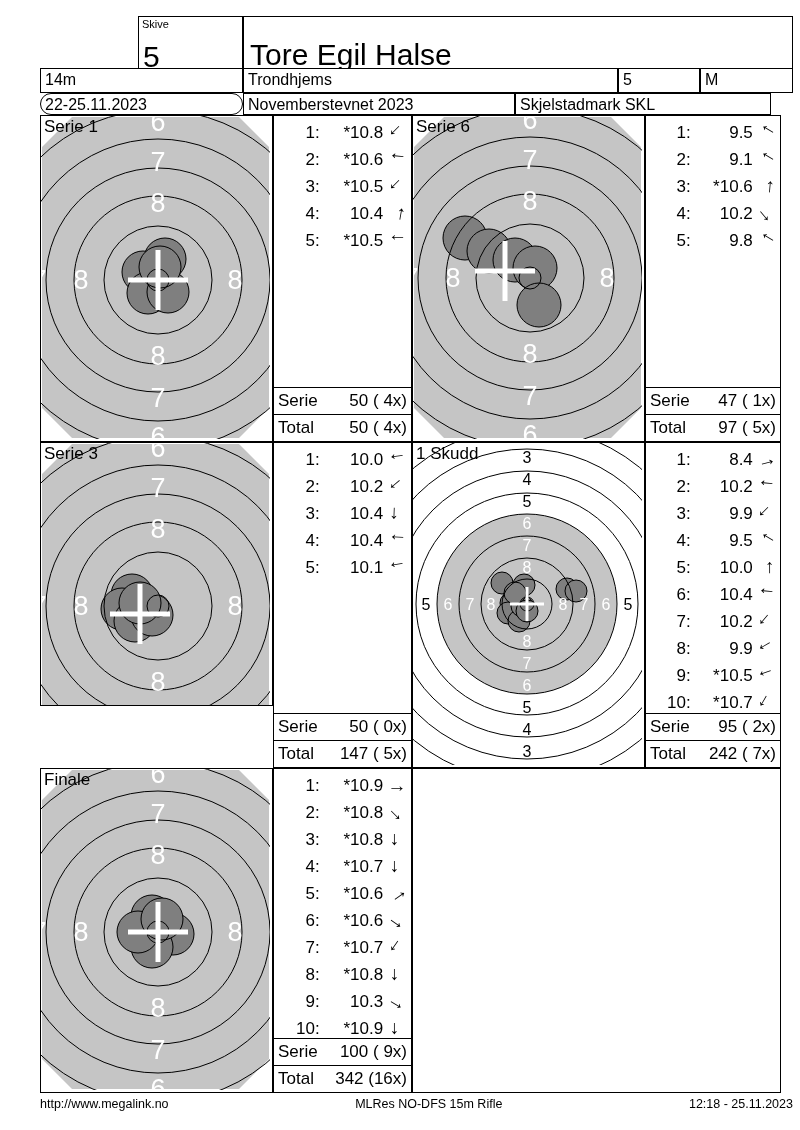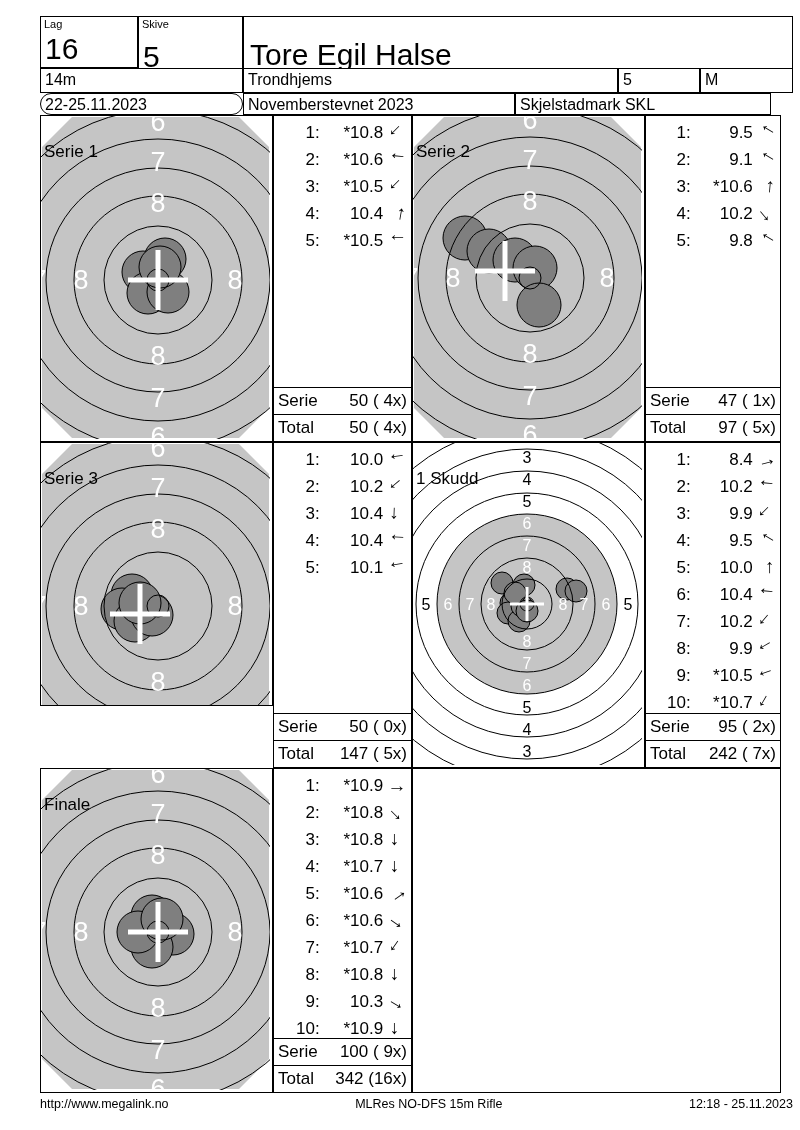--- a/index.html
+++ b/index.html
@@ -5,42 +5,38 @@
   html,body{margin:0;padding:0;background:#fff;}
   .page{position:relative;width:800px;height:1130px;background:#fff;
         font-family:"Liberation Sans",sans-serif;color:#000;overflow:hidden;}
   .cell{position:absolute;border:1px solid #000;box-sizing:border-box;background:#fff;}
   .hdr-small{position:absolute;top:1px;left:3px;font-size:11px;}
   .hdr-big{position:absolute;bottom:1px;left:4px;font-size:30px;}
   .hdr-name{position:absolute;bottom:3px;left:6px;font-size:30px;}
   .hdr-mid{position:absolute;top:2px;left:4px;font-size:16px;}
   .target-cell{overflow:hidden;}
   .target-cell svg{position:absolute;left:0;top:0;}
-  .tlabel{position:absolute;top:1px;left:3px;font-size:17px;z-index:5;margin-top:25px;}
+  .tlabel{position:absolute;top:1px;left:3px;font-size:17px;z-index:5;}
   .list-cell{display:flex;flex-direction:column;}
   .shots{flex:1 1 auto;padding-top:3px;overflow:hidden;}
   .srow{display:flex;height:27px;align-items:center;font-size:17px;}
   .num{width:46px;text-align:right;}
   .val{width:64px;text-align:right;}
   .arr{width:28px;text-align:center;font-size:19px;}
   .arr span{display:inline-block;line-height:1;}
   .sumrow{height:26px;border-top:1px solid #000;display:flex;align-items:center;
           justify-content:space-between;padding:0 4px;font-size:17px;flex:0 0 auto;}
   .footer{position:absolute;left:40px;top:1097px;width:753px;display:flex;
           justify-content:space-between;font-size:12.5px;}
 </style>
 </head>
 <body>
 
 <div class="page">
 
-  <div class="cell" style="left:40px;top:16px;width:98px;height:52px;">
-    <span class="hdr-small">Lag</span>
-    <span class="hdr-big">16</span>
-  </div>
   <div class="cell" style="left:138px;top:16px;width:105px;height:60px;">
     <span class="hdr-small">Skive</span>
     <span class="hdr-big">5</span>
   </div>
   <div class="cell" style="left:243px;top:16px;width:550px;height:60px;">
     <span class="hdr-name">Tore Egil Halse</span>
   </div>
 
   <div class="cell" style="left:40px;top:68px;width:203px;height:25px;">
     <span class="hdr-mid">14m</span>
@@ -126,21 +122,21 @@
       <span>Serie</span>
       <span>50 ( 4x)</span>
     </div>
     <div class="sumrow">
       <span>Total</span>
       <span>50 ( 4x)</span>
     </div>
   </div>
 
   <div class="cell target-cell" style="left:412px;top:115px;width:233px;height:327px;">
-    <span class="tlabel">Serie 2</span>
+    <span class="tlabel">Serie 6</span>
   <svg width="229" height="323" viewBox="0 0 229 323">
         <polygon points="31,1 198,1 228,31 228,292 198,322 31,322 1,292 1,31" fill="#c5c5c5"></polygon>
         <circle cx="52" cy="122" r="22" fill="#7f7f7f" stroke="#000000" stroke-width="1"></circle>
         <circle cx="76" cy="135" r="22" fill="#7f7f7f" stroke="#000000" stroke-width="1"></circle>
         <circle cx="102" cy="144" r="22" fill="#7f7f7f" stroke="#000000" stroke-width="1"></circle>
         <circle cx="122" cy="152" r="22" fill="#7f7f7f" stroke="#000000" stroke-width="1"></circle>
         <circle cx="126" cy="189" r="22" fill="#7f7f7f" stroke="#000000" stroke-width="1"></circle>
         <circle cx="117" cy="162" r="11" fill="none" stroke="#000000" stroke-width="1"></circle>
         <circle cx="117" cy="162" r="54" fill="none" stroke="#000000" stroke-width="1"></circle>
         <circle cx="117" cy="162" r="84" fill="none" stroke="#000000" stroke-width="1"></circle>

